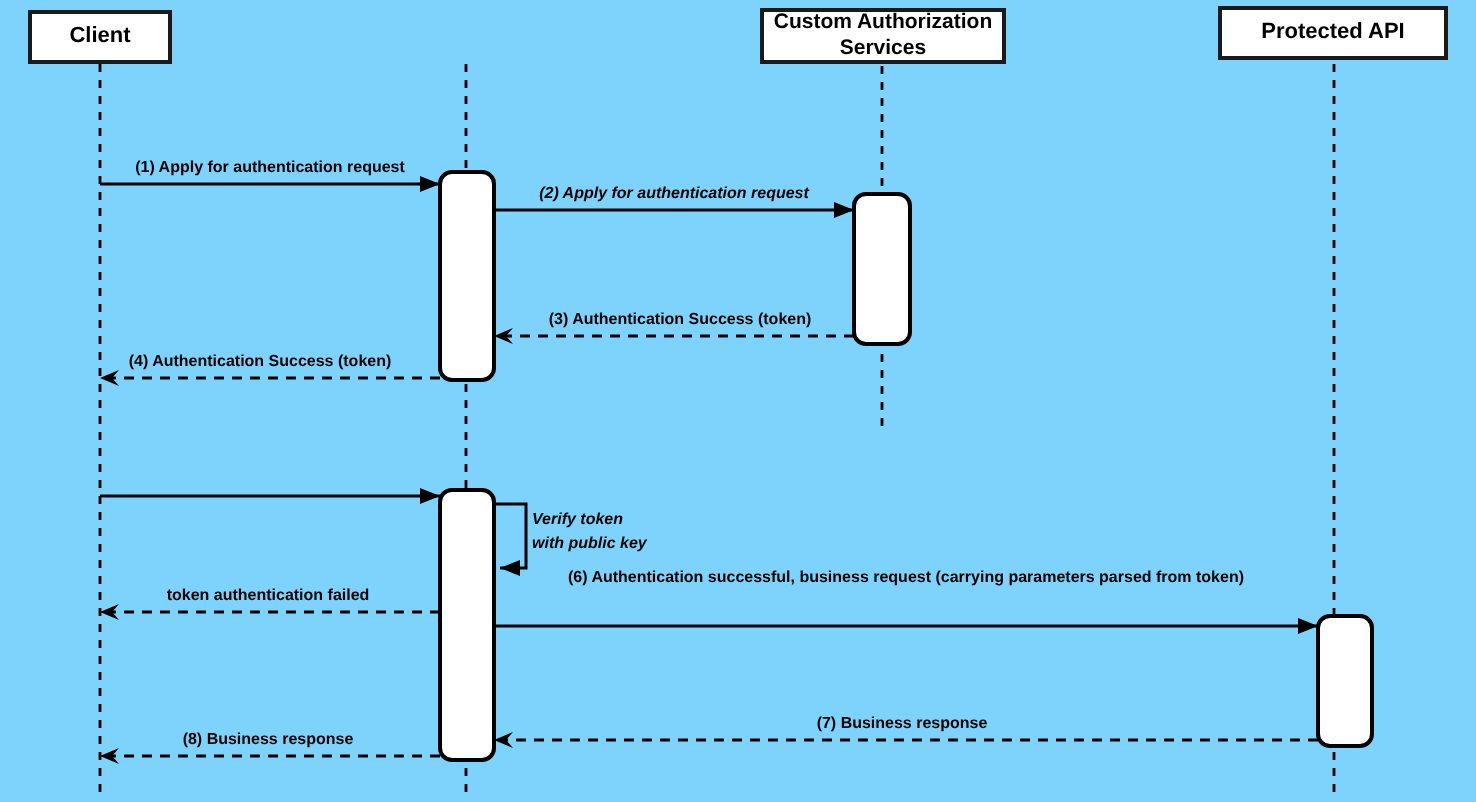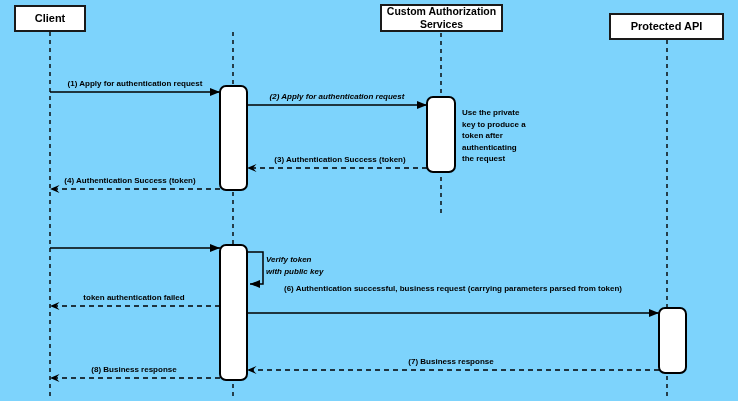--- a/index.html
+++ b/index.html
@@ -76,32 +76,27 @@
     <path d="M247,252 L263,252 L263,284 L250,284" fill="none" stroke="#000" stroke-width="1.5" marker-end="url(#arrowS)"></path>
     <line x1="220" y1="306" x2="50" y2="306" stroke="#000" stroke-width="1.5" stroke-dasharray="5,4" marker-end="url(#arrowD)"></line>
     <line x1="247" y1="313" x2="659" y2="313" stroke="#000" stroke-width="1.5" marker-end="url(#arrowS)"></line>
     <line x1="659" y1="370" x2="247" y2="370" stroke="#000" stroke-width="1.5" stroke-dasharray="5,4" marker-end="url(#arrowD)"></line>
     <line x1="220" y1="378" x2="50" y2="378" stroke="#000" stroke-width="1.5" stroke-dasharray="5,4" marker-end="url(#arrowD)"></line>
   </svg>
 
   <div class="actor" style="left:14px;top:5px;width:72px;height:27px;">Client</div>
   <div class="actor small" style="left:380px;top:4px;width:123px;height:28px;">Custom Authorization
 Services</div>
-  <div class="actor" style="left:609px;top:13px;width:115px;height:27px;">Protected API</div>
+  <div class="actor" style="left:609px;top:3px;width:115px;height:27px;">Protected API</div>
 
   <div class="msg-label" style="left:135px;top:78px;">(1) Apply for authentication request</div>
   <div class="msg-label" style="left:337px;top:91px;font-style:italic;">(2) Apply for authentication request</div>
   <div class="msg-label" style="left:340px;top:154px;">(3) Authentication Success (token)</div>
   <div class="msg-label" style="left:130px;top:175px;">(4) Authentication Success (token)</div>
   <div class="self-label" style="left:266px;top:254px;font-style:italic;">Verify token
 with public key</div>
   <div class="msg-label" style="left:134px;top:292px;">token authentication failed</div>
   <div class="msg-label" style="left:453px;top:283px;text-align:right;">(6) Authentication successful, business request (carrying parameters parsed from token)</div>
   <div class="msg-label" style="left:451px;top:356px;">(7) Business response</div>
   <div class="msg-label" style="left:134px;top:364px;">(8) Business response</div>
 
-  <div class="note-label" style="left:462px;top:107px;">Use the private
-key to produce a
-token after
-authenticating
-the request</div>
 
 </div>
 
 </body></html>

